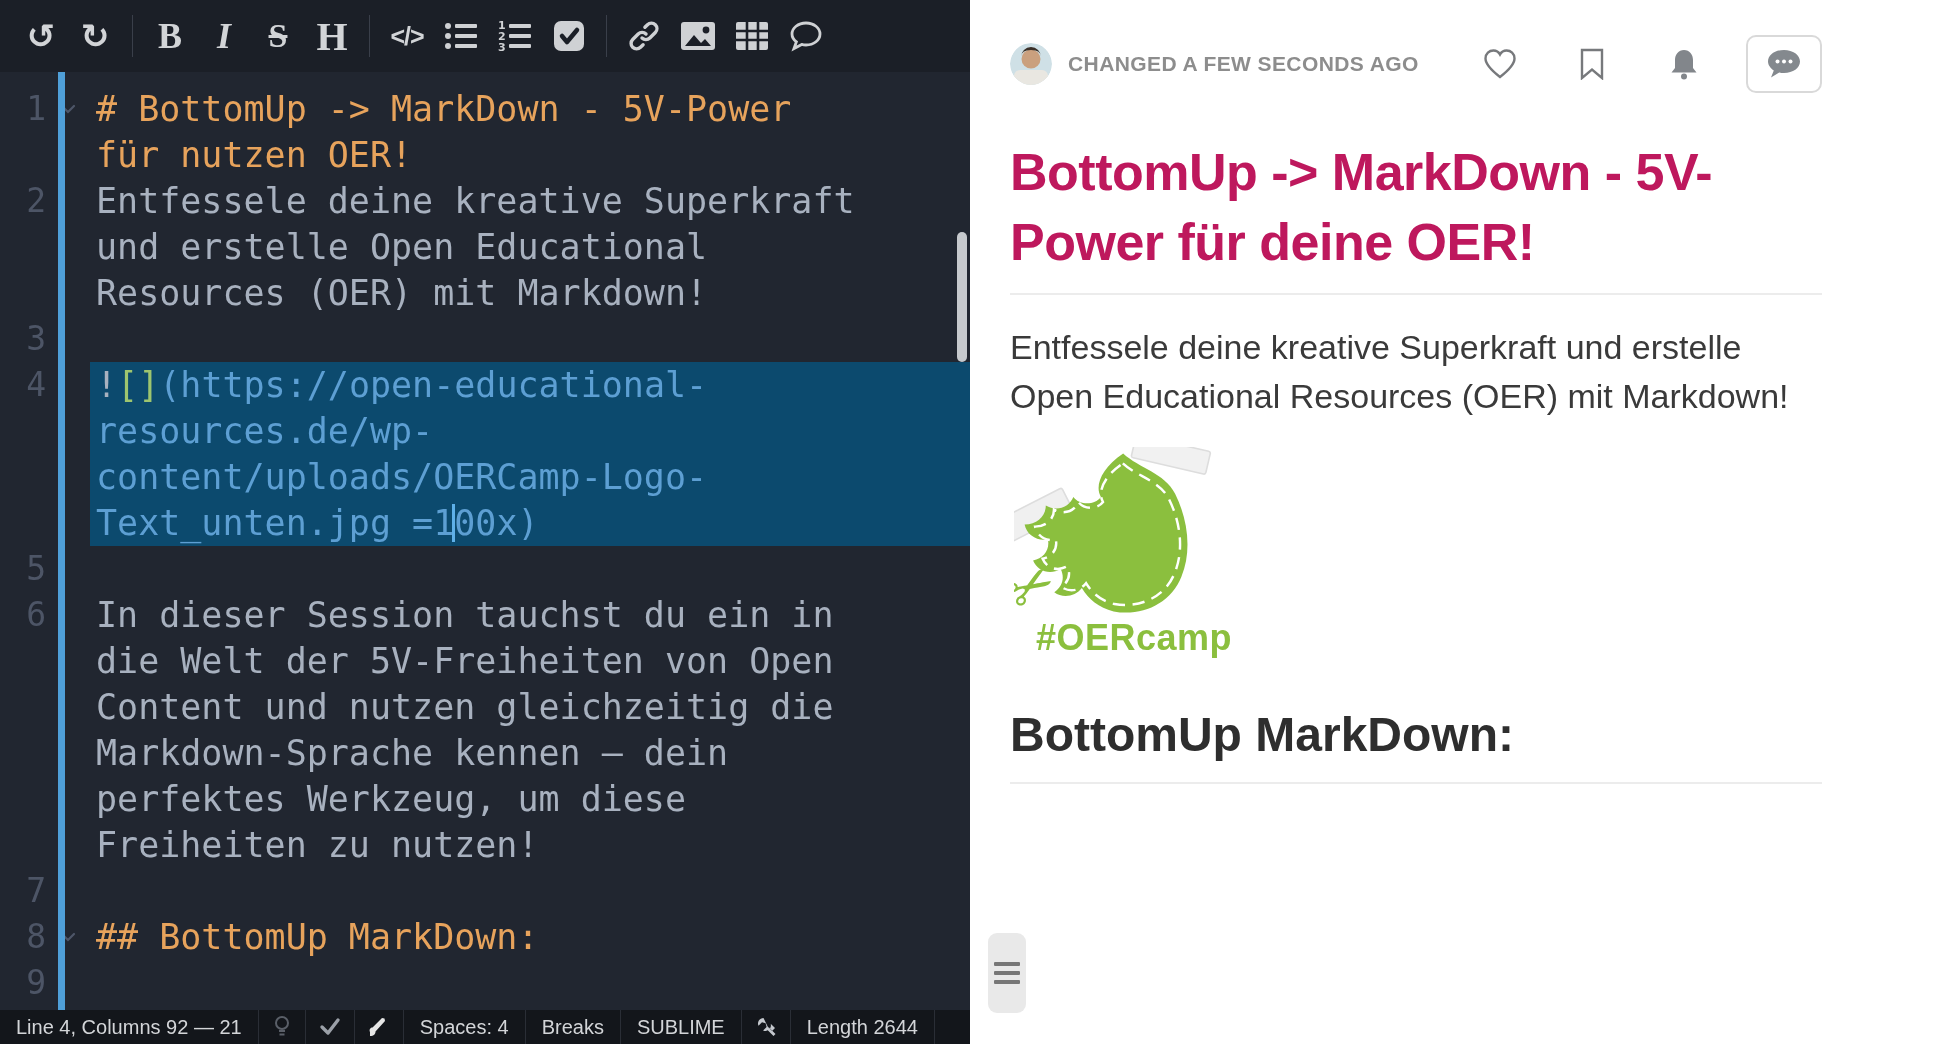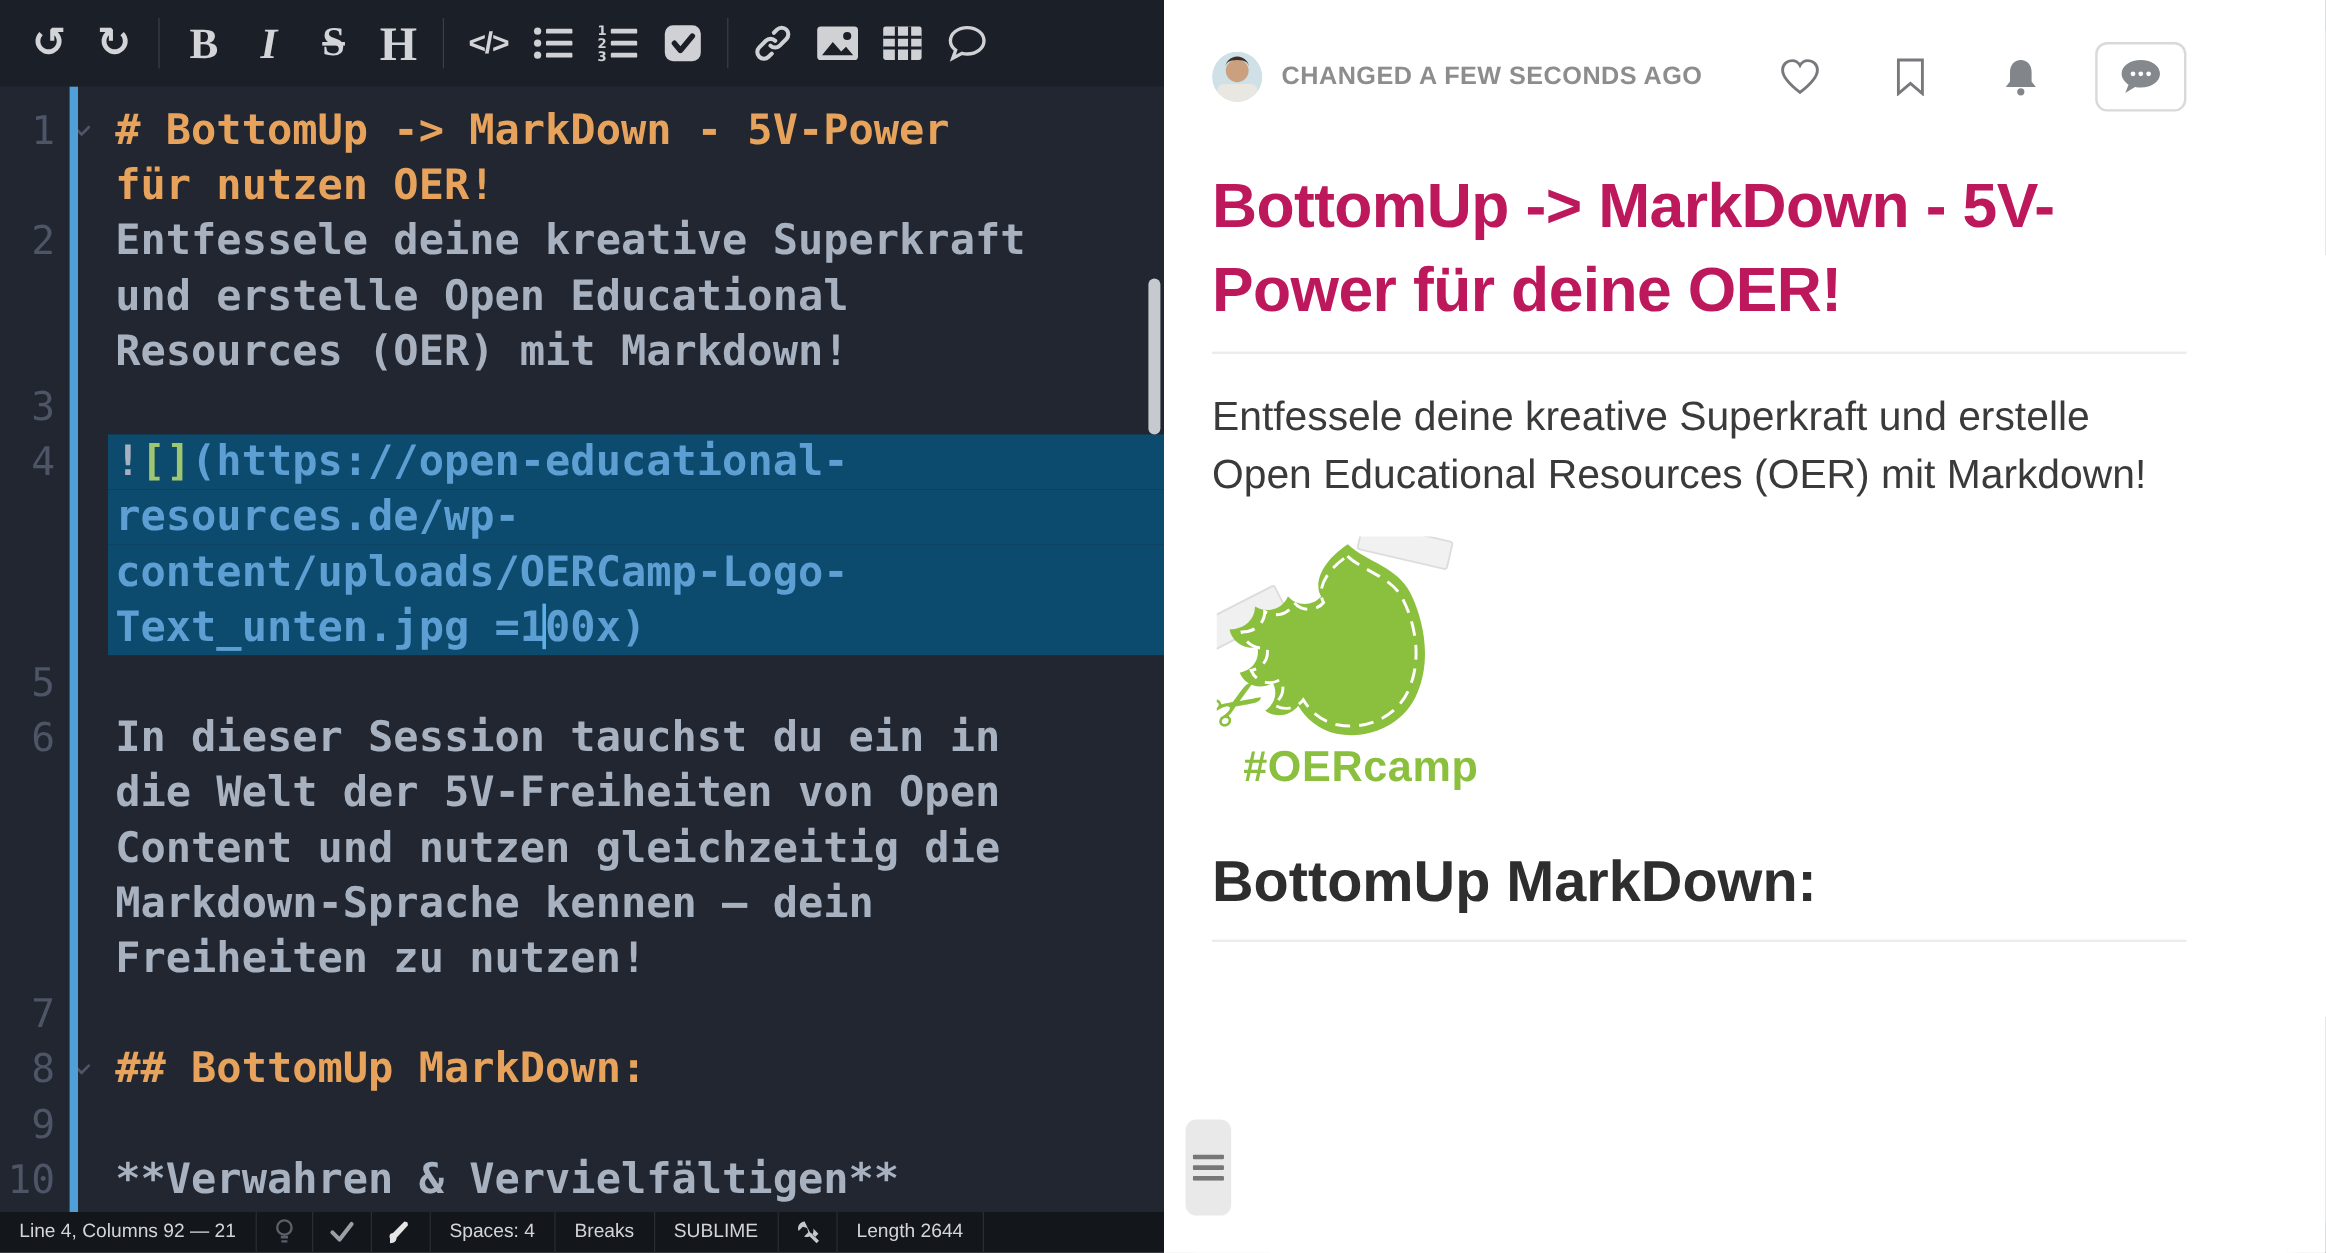--- a/index.html
+++ b/index.html
@@ -17,30 +17,30 @@
   .g-strike { text-decoration:line-through; font-weight:600; font-size:34px; }
   .g-h { font-size:40px; }
   .g-undo { font-family:"DejaVu Sans", sans-serif; font-size:34px; font-weight:bold; color:#d2d4d7; }
   .g-code { font-family:"Liberation Sans", sans-serif; font-size:25px; font-weight:bold; color:#d2d4d7; letter-spacing:-1px; }
 
   .code-area { position:relative; flex:1; overflow:hidden; padding-top:14px; background:#212630; cursor:text; }
   .author-bar { position:absolute; left:58px; top:0; bottom:0; width:7px; background:#4f9fd8; }
   .row { display:flex; height:46px; font-family:"DejaVu Sans Mono", monospace; font-size:35px; line-height:46px; }
   .gut { width:46px; text-align:right; color:#4d5566; flex:none; font-size:33px; }
   .fold { width:44px; flex:none; display:flex; align-items:center; justify-content:center; }
-  .code { flex:1; white-space:pre; padding-left:6px;font-weight:bold; }
+  .code { flex:1; white-space:pre; padding-left:6px; }
   .line.active .code { background:#0c4a6e; }
   .tk-md { color:#e7a35c; }
   .tk-txt { color:#a8b1bf; }
   .tk-brk { color:#9ec56f; }
   .tk-url { color:#5d9fd3; }
   .tk-caret { display:inline-block; width:3px; height:38px; background:#5fb0e8; vertical-align:-7px; margin:0 -1px 0 -2px; }
   .scroll-thumb { position:absolute; right:3px; top:160px; width:10px; height:130px; background:#c6c9cd; border-radius:5px; }
 
-  .status-bar { height:34px; background:#13161b; display:flex; align-items:center; flex:none; color:#d3d5d8; font-size:16px; }
+  .status-bar { height:34px; background:#13161b; display:flex; align-items:center; flex:none; color:#d3d5d8; font-size:20px; }
   .sb-cell { height:34px; display:flex; align-items:center; padding:0 16px; border-right:1px solid #2a2e36; white-space:nowrap; }
   .sb-icon { color:#9ba0a8; padding:0 13px; }
   .sb-dim { color:#5a5f68; }
 
   
   .preview-pane { position:relative; flex:1; background:#ffffff; height:1044px; overflow:hidden;border-radius:28px; }
   .pv-content { padding:40px 116px 0 40px; }
 
   .pv-header { display:flex; align-items:center; height:48px; }
   .avatar { width:42px; height:42px; border-radius:50%; overflow:hidden; flex:none; display:block; }
@@ -232,20 +232,25 @@
             </div>
             <div class="row">
               <span class="gut"></span>
               <span class="fold"></span>
               <span class="code"><span class="tk-txt">Content und nutzen gleichzeitig die</span></span>
             </div>
             <div class="row">
               <span class="gut"></span>
               <span class="fold"></span>
               <span class="code"><span class="tk-txt">Markdown-Sprache kennen – dein</span></span>
+            </div>
+            <div class="row">
+              <span class="gut"></span>
+              <span class="fold"></span>
+              <span class="code"><span class="tk-txt">perfektes Werkzeug, um diese</span></span>
             </div>
             <div class="row">
               <span class="gut"></span>
               <span class="fold"></span>
               <span class="code"><span class="tk-txt">Freiheiten zu nutzen!</span></span>
             </div>
           </div>
           <div class="line">
             <div class="row">
               <span class="gut">7</span>

